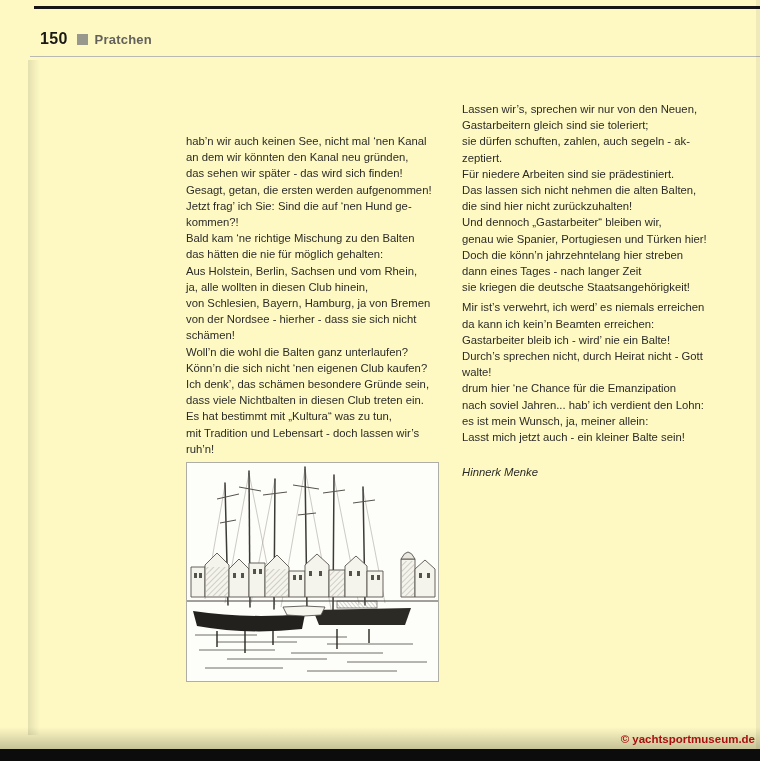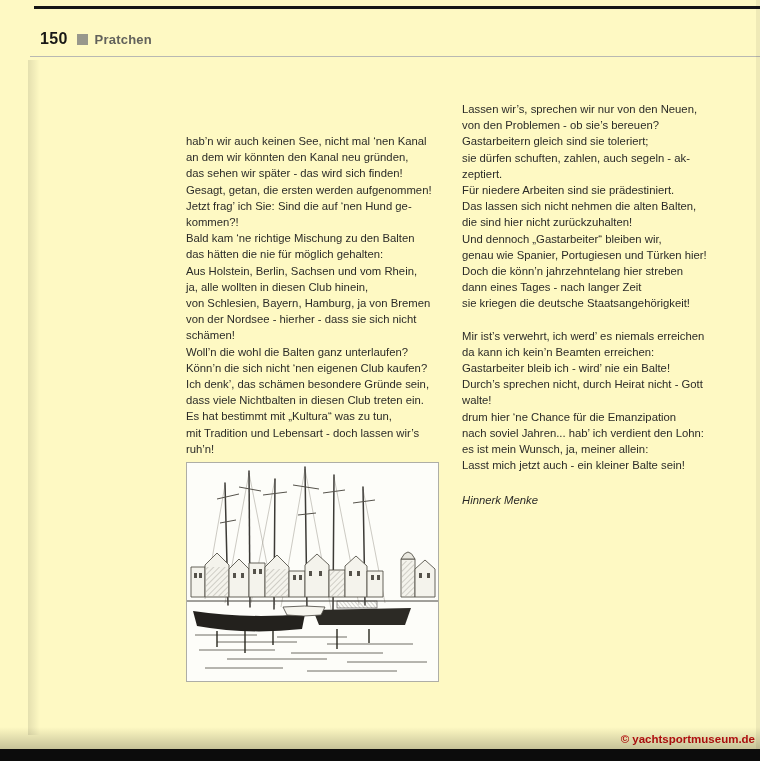--- a/index.html
+++ b/index.html
@@ -22,21 +22,21 @@
   
   .header { position:absolute; top:30px; left:40px; display:flex; align-items:center; }
   .page-number { font-size:16px; font-weight:bold; color:#181816; letter-spacing:0.3px; }
   .square-marker { width:11px; height:11px; background:#98988c; margin-left:9px; }
   .chapter-title { font-size:13px; font-weight:bold; color:#62625b; margin-left:7px; letter-spacing:0.2px; }
 
   
   .col { position:absolute; top:101px; font-size:11.3px; line-height:16.2px; }
   .col-left  { left:186px; width:276px;margin-top:32px; }
   .col-right { left:462px; width:268px; }
-  .stanza + .stanza { margin-top:16px; }
+  .stanza + .stanza { margin-top:4px; }
   .line { white-space:nowrap; }
   .author { margin-top:19px; font-style:italic; }
 
   
   .illustration {
     position:absolute; left:186px; top:462px; width:251px; height:218px;
     border:1px solid #aeaea6; background:#fdfdfa; box-sizing:content-box;
   }
 
   
@@ -80,21 +80,20 @@
         <div class="line">dass viele Nichtbalten in diesen Club treten ein.</div>
         <div class="line">Es hat bestimmt mit „Kultura“ was zu tun,</div>
         <div class="line">mit Tradition und Lebensart - doch lassen wir’s</div>
         <div class="line">ruh’n!</div>
       </div>
   </div>
 
   <div class="col col-right">
     <div class="stanza">
         <div class="line">Lassen wir’s, sprechen wir nur von den Neuen,</div>
-        <div class="line">von den Problemen - ob sie’s bereuen?</div>
         <div class="line">Gastarbeitern gleich sind sie toleriert;</div>
         <div class="line">sie dürfen schuften, zahlen, auch segeln - ak-</div>
         <div class="line">zeptiert.</div>
         <div class="line">Für niedere Arbeiten sind sie prädestiniert.</div>
         <div class="line">Das lassen sich nicht nehmen die alten Balten,</div>
         <div class="line">die sind hier nicht zurückzuhalten!</div>
         <div class="line">Und dennoch „Gastarbeiter“ bleiben wir,</div>
         <div class="line">genau wie Spanier, Portugiesen und Türken hier!</div>
         <div class="line">Doch die könn’n jahrzehntelang hier streben</div>
         <div class="line">dann eines Tages - nach langer Zeit</div>

